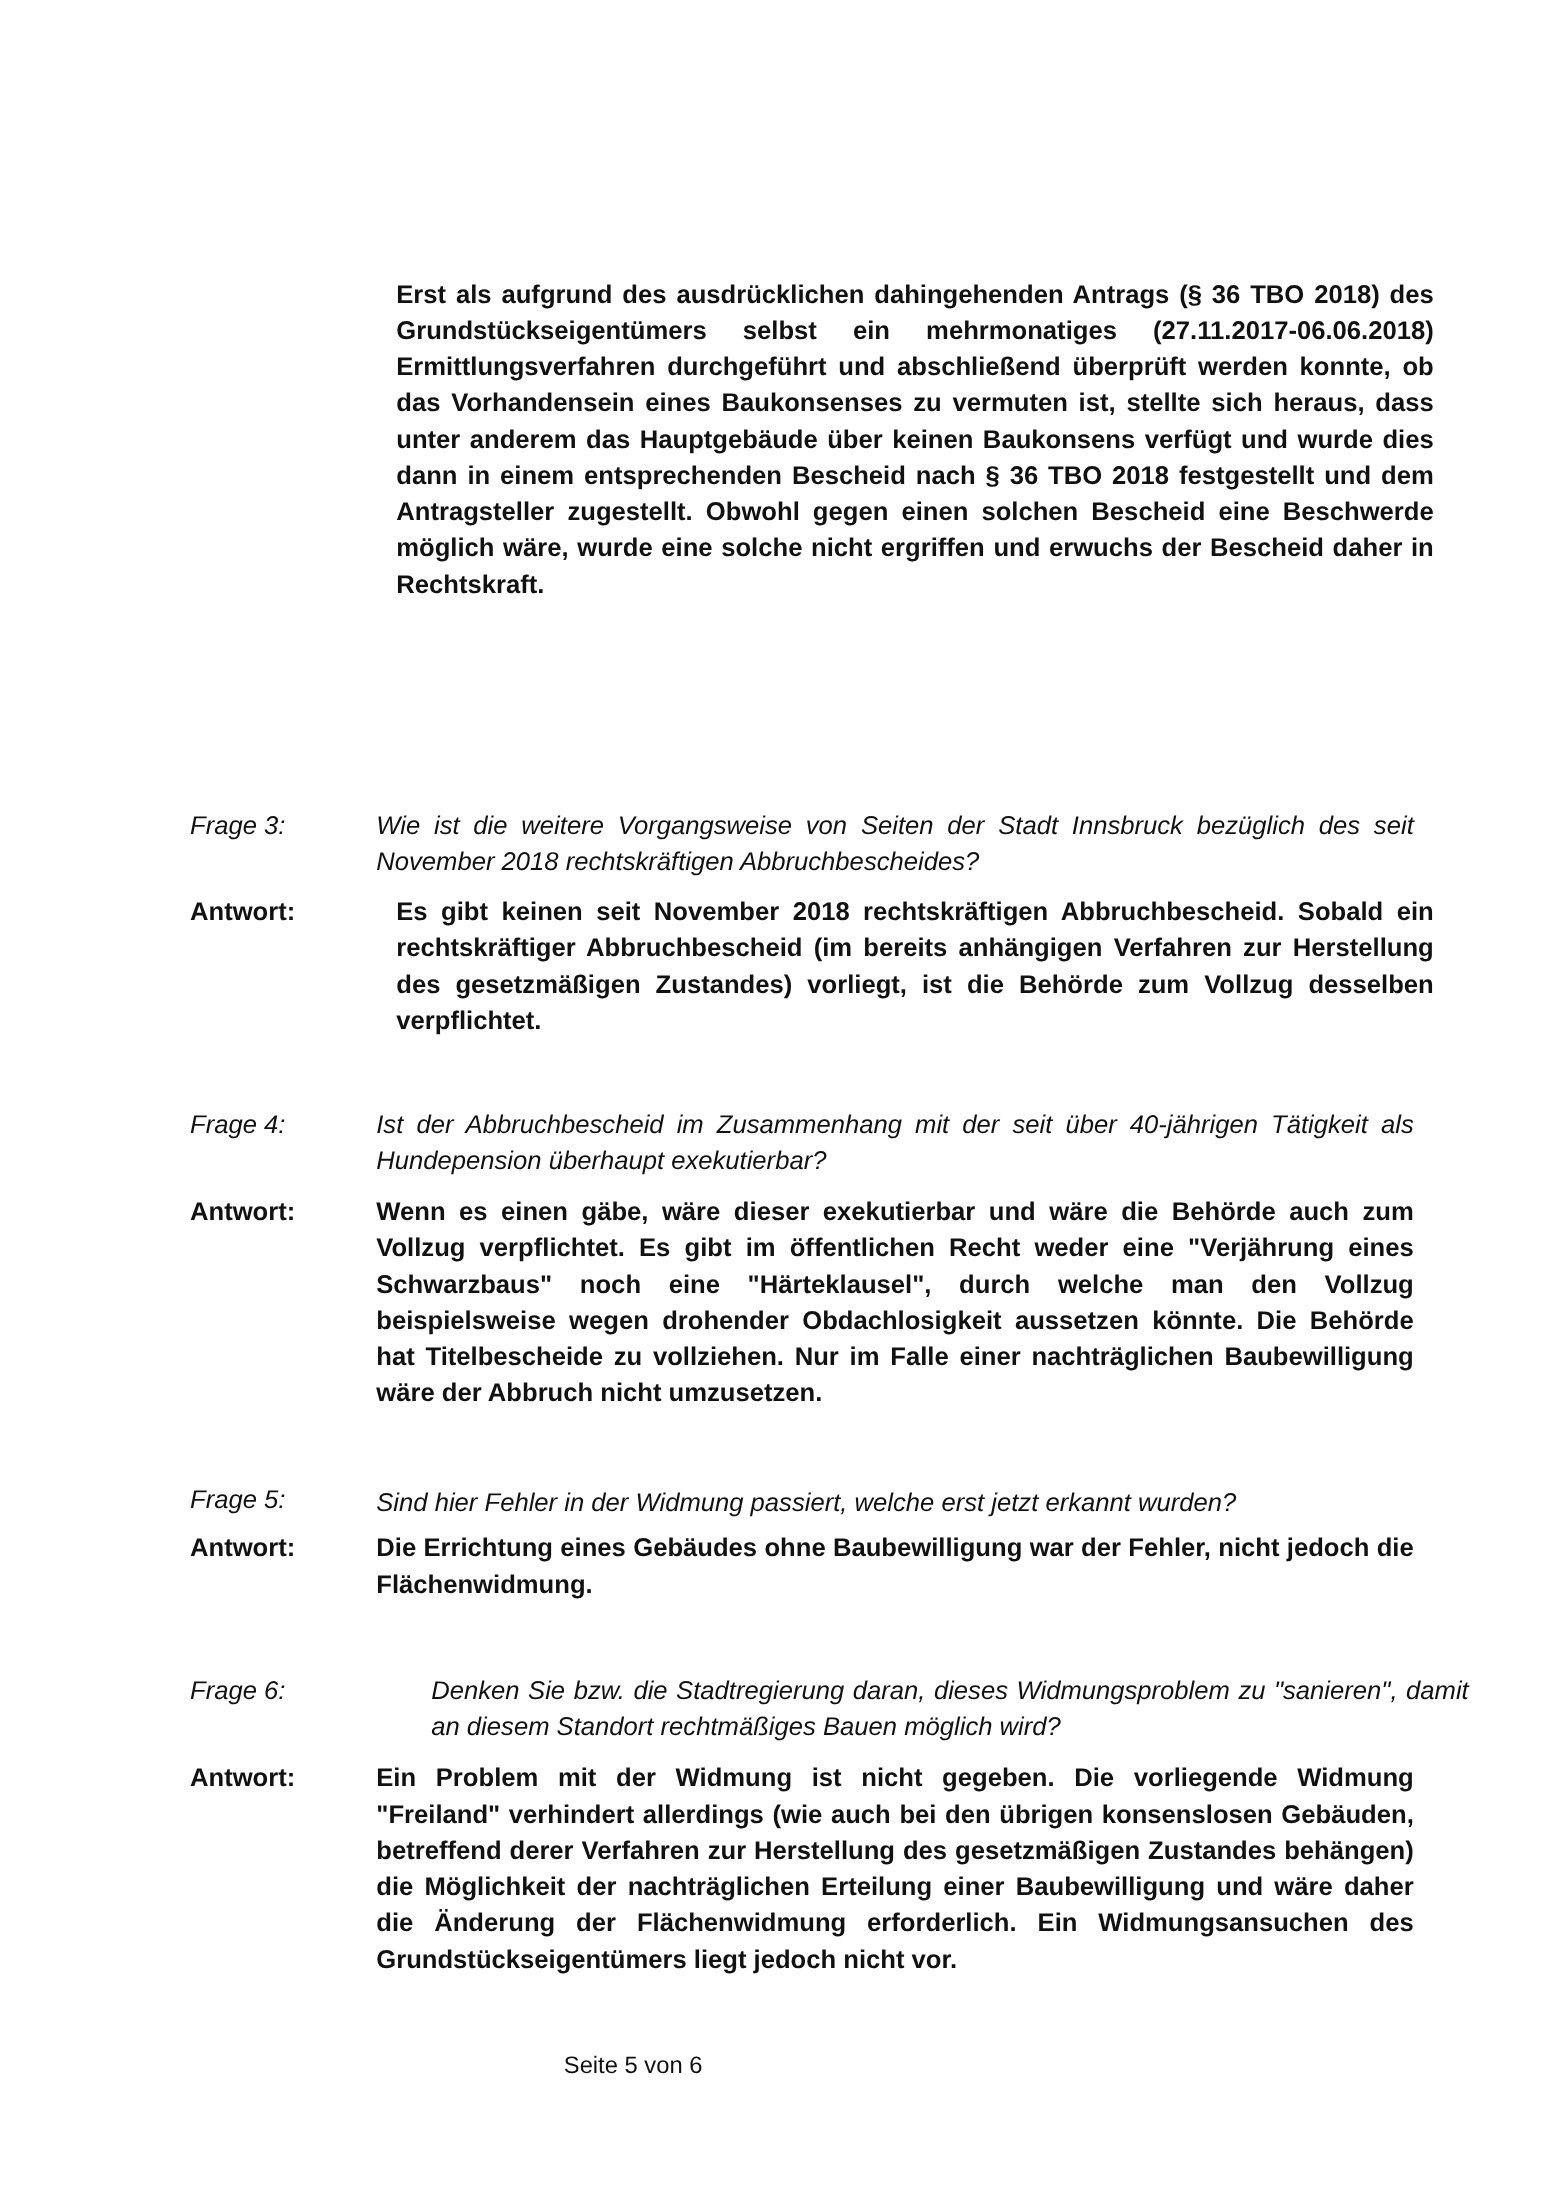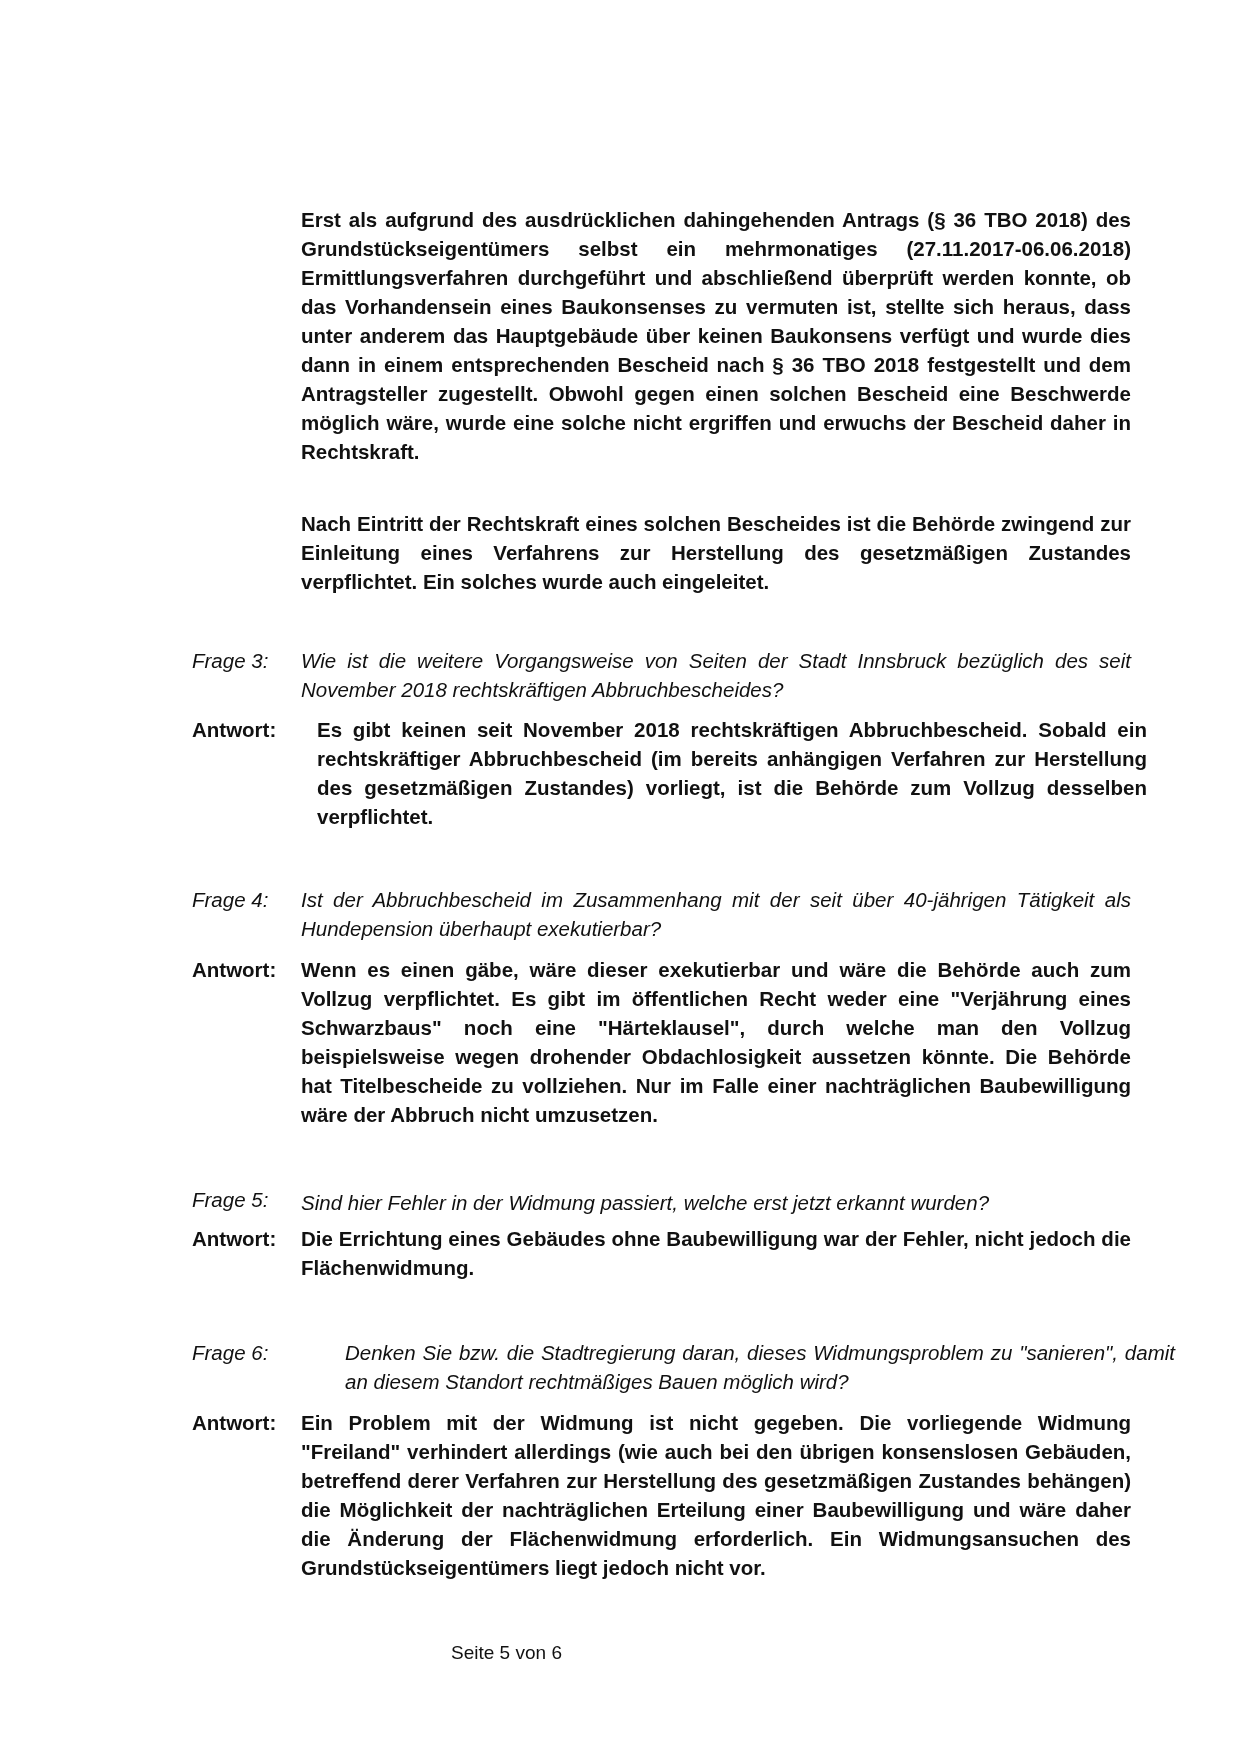--- a/index.html
+++ b/index.html
@@ -1,38 +1,37 @@
 <!DOCTYPE html>
 <html><head>
 <meta charset="utf-8">
 <style>
   html, body { margin: 0; padding: 0; background: #ffffff; }
   body { width: 1241px; height: 1755px; position: relative; overflow: hidden; font-family: "Liberation Sans", sans-serif; color: #111111; }
   .page { position: absolute; left: 0; top: 0; width: 1241px; height: 1755px; }
   .para {
     position: absolute; left: 301px; width: 830px;
     font-size: 20.5px; line-height: 29px; font-weight: bold;
-    text-align: justify; margin: 0;
+    text-align: justify; margin: 16px;
   }
   .row { position: absolute; left: 152px; width: 979px; }
-  .label { position: absolute; left: 0; top: 0; font-size: 20.5px; line-height: 29px; margin-left: 40px; }
+  .label { position: absolute; left: 0; top: 0; font-size: 20.5px; line-height: 29px; }
   .label.q { font-style: italic; font-weight: normal; }
   .label.a { font-weight: bold; }
   .body { position: absolute; left: 149px; width: 830px; font-size: 20.5px; line-height: 29px; text-align: justify; margin: 0; }
   .body.q { font-style: italic; font-weight: normal; }
   .body.a { font-weight: bold; }
   .footer { position: absolute; top: 1641px; left: 0; width: 1013px; text-align: center; font-size: 19px; line-height: 24px; font-weight: normal; }
 </style>
 </head>
 <body>
 
 <div class="page">
 
   <p class="para" style="top:205px;">Erst als aufgrund des ausdrücklichen dahingehenden Antrags (§ 36 TBO 2018) des Grundstückseigentümers selbst ein mehrmonatiges (27.11.2017-06.06.2018) Ermittlungsverfahren durchgeführt und abschließend überprüft werden konnte, ob das Vorhandensein eines Baukonsenses zu ver­muten ist, stellte sich heraus, dass unter anderem das Hauptgebäude über keinen Baukonsens verfügt und wurde dies dann in einem entsprechenden Bescheid nach § 36 TBO 2018 festgestellt und dem Antragsteller zugestellt. Obwohl gegen einen solchen Bescheid eine Beschwerde möglich wäre, wurde eine solche nicht ergriffen und erwuchs der Bescheid daher in Rechts­kraft.</p>
-  <p class="para" style="top:509px;">Nach Eintritt der Rechtskraft eines solchen Bescheides ist die Behörde zwin­gend zur Einleitung eines Verfahrens zur Herstellung des gesetzmäßigen Zu­standes verpflichtet. Ein solches wurde auch eingeleitet.</p>
 
   <div class="row" style="top:646px;">
     <span class="label q">Frage 3:</span>
     <p class="body q" style="top:0;">Wie ist die weitere Vorgangsweise von Seiten der Stadt Innsbruck bezüglich des seit November 2018 rechtskräftigen Abbruchbescheides?</p>
   </div>
   <div class="row" style="top:715px;">
     <span class="label a">Antwort:</span>
     <p class="body a" style="top:0;margin-left:16px;">Es gibt keinen seit November 2018 rechtskräftigen Abbruchbescheid. Sobald ein rechtskräftiger Abbruchbescheid (im bereits anhängigen Verfahren zur Herstellung des gesetzmäßigen Zustandes) vorliegt, ist die Behörde zum Voll­zug desselben verpflichtet.</p>
   </div>
 

